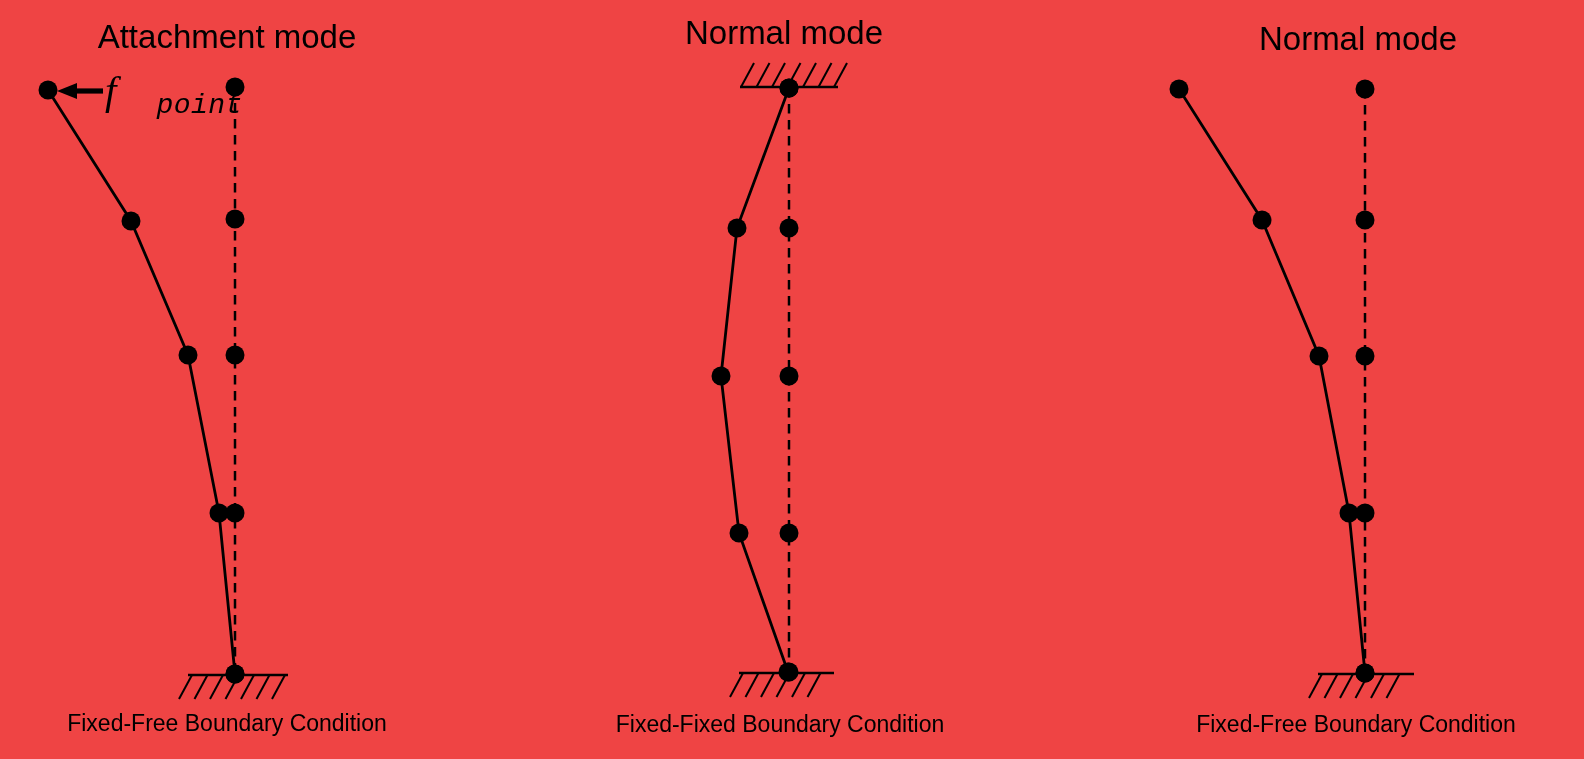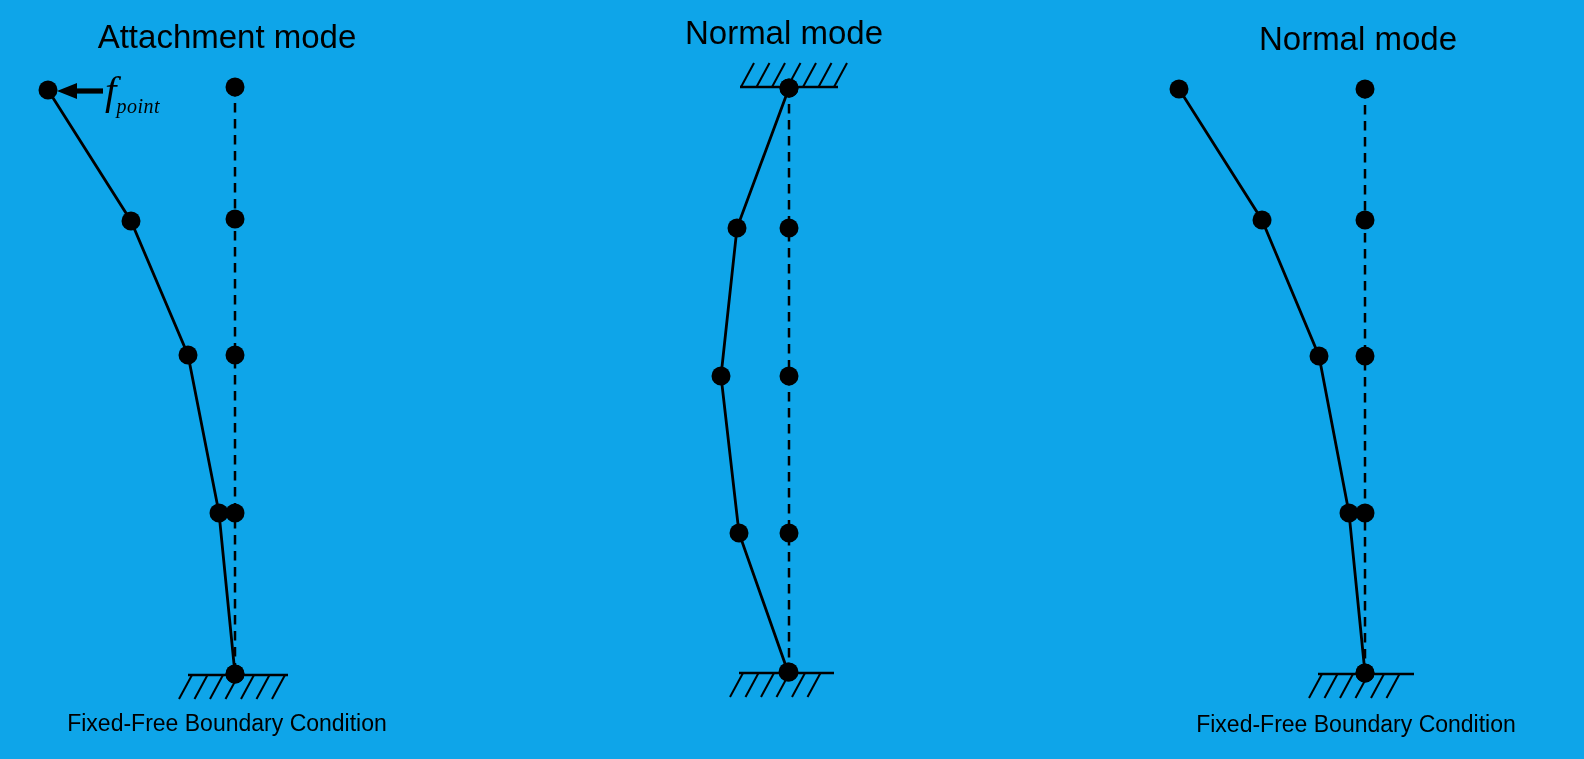--- a/index.html
+++ b/index.html
@@ -1,32 +1,32 @@
 <!DOCTYPE html>
 <html><head>
 <meta charset="utf-8">
 <style>
   html,body{margin:0;padding:0;background:#ffffff;}
-  .stage{position:relative;width:1584px;height:759px;background:#0ea5e9;overflow:hidden;
+  .stage{position:relative;width:1584px;height:759px;background:#ef4444;overflow:hidden;
          font-family:"Liberation Sans",sans-serif;color:#000;}
   svg{position:absolute;left:0;top:0;}
   .ptitle{position:absolute;transform:translateX(-50%);white-space:nowrap;
           font-size:33px;line-height:1;color:#000;}
   .t1{left:227px;top:20px;}
   .t2{left:784px;top:16px;}
   .t3{left:1358px;top:22px;}
   .pcaption{position:absolute;transform:translateX(-50%);white-space:nowrap;
             font-size:23px;line-height:1;color:#000;}
   .c1{left:227px;top:712px;}
   .c2{left:780px;top:713px;}
   .c3{left:1356px;top:713px;}
   .flabel{position:absolute;left:105px;top:70px;line-height:1;white-space:nowrap;}
   .fsym{font-family:"Liberation Serif",serif;font-style:italic;font-size:41px;}
-  .fsub{font-family:Liberation Serif, serif;font-style:italic;font-size:20px;
-        vertical-align:-9px;letter-spacing:0.5px;}
+  .fsub{font-family:Liberation Mono, monospace;font-style:italic;font-size:28px;
+        vertical-align:-9px;letter-spacing:0.5px;margin-left:40px;}
 </style>
 </head>
 <body>
 
 <div class="stage">
   <svg id="fig" width="1584" height="759" viewBox="0 0 1584 759">
       <g>
         <line x1="235" y1="87" x2="235" y2="674" stroke="#000000" stroke-width="2.5" stroke-dasharray="9.5 6.5"></line>
         <polyline points="48,90 131,221 188,355 219,513 235,674" fill="none" stroke="#000000" stroke-width="2.8"></polyline>
         <circle cx="235" cy="87" r="9.5" fill="#000000"></circle>
@@ -110,16 +110,17 @@
           <line x1="1399.5" y1="674" x2="1386.5" y2="698" stroke="#000000" stroke-width="2"></line>
         </g>
       </g>
     </svg>
 
   <div class="ptitle t1">Attachment mode</div>
   <div class="ptitle t2">Normal mode</div>
   <div class="ptitle t3">Normal mode</div>
 
   <div class="pcaption c1">Fixed-Free Boundary Condition</div>
+  <div class="pcaption c2">Fixed-Fixed Boundary Condition</div>
   <div class="pcaption c3">Fixed-Free Boundary Condition</div>
 
   <div class="flabel"><span class="fsym">f</span><span class="fsub">point</span></div>
 </div>
 
 </body></html>

